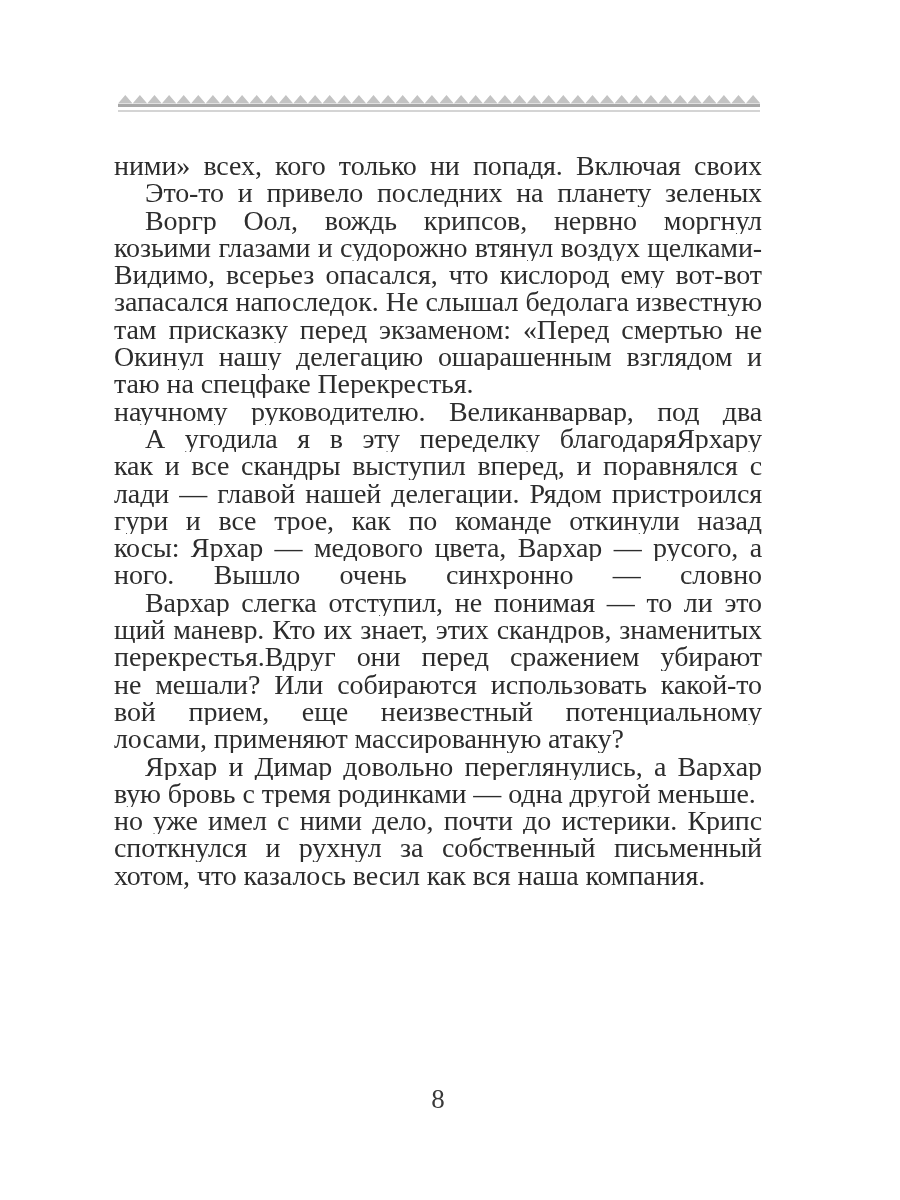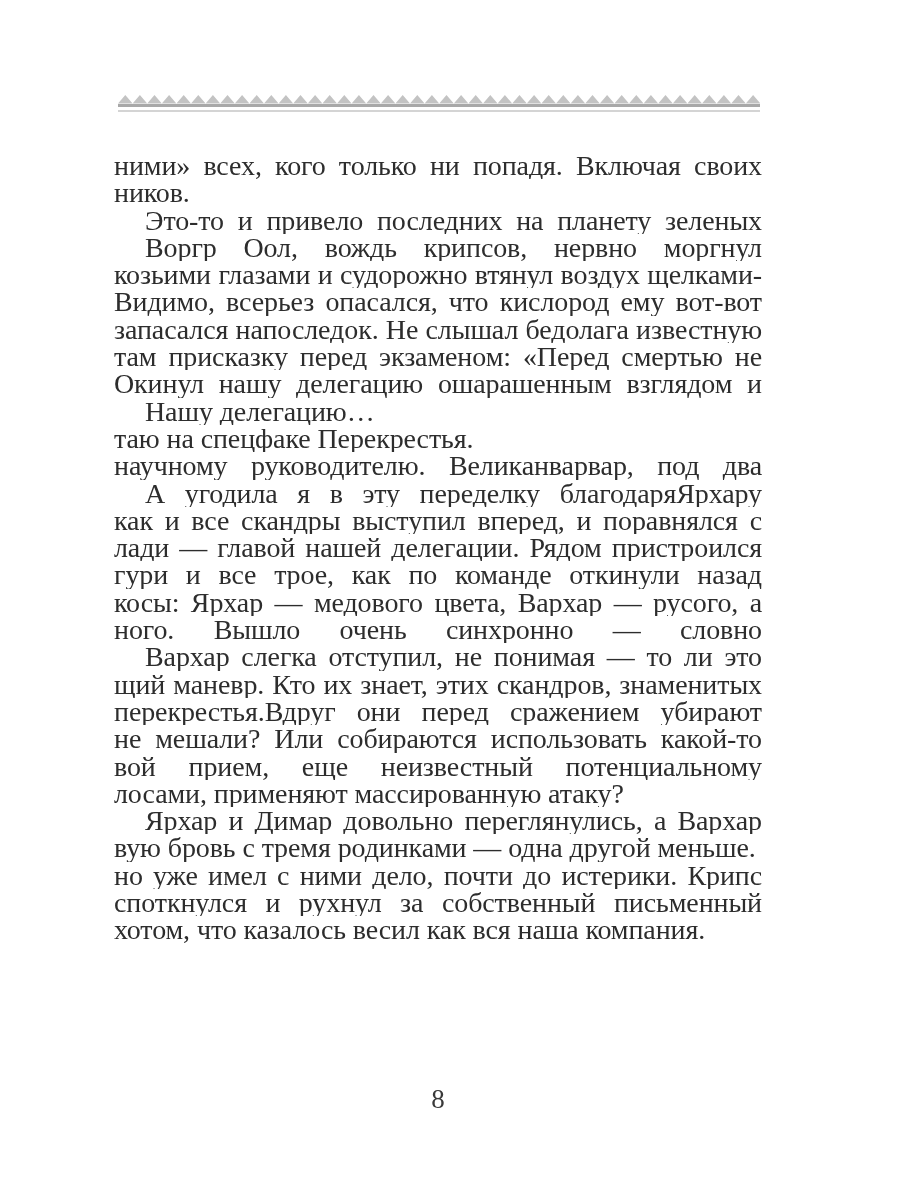--- a/index.html
+++ b/index.html
@@ -79,29 +79,27 @@
   <div class="ornament">
     <svg id="zigzag-svg" width="642" height="9" viewBox="0 0 642 9" aria-hidden="true">
         <polygon points="0,8.5 7.3,0 14.6,8.5 21.9,0 29.2,8.5 36.5,0 43.8,8.5 51.1,0 58.4,8.5 65.7,0 73.0,8.5 80.3,0 87.6,8.5 94.9,0 102.2,8.5 109.5,0 116.8,8.5 124.1,0 131.4,8.5 138.7,0 146.0,8.5 153.3,0 160.6,8.5 167.9,0 175.2,8.5 182.5,0 189.8,8.5 197.1,0 204.4,8.5 211.7,0 219.0,8.5 226.3,0 233.6,8.5 240.9,0 248.2,8.5 255.5,0 262.8,8.5 270.1,0 277.4,8.5 284.7,0 292.0,8.5 299.3,0 306.6,8.5 313.9,0 321.2,8.5 328.5,0 335.8,8.5 343.1,0 350.4,8.5 357.7,0 365.0,8.5 372.3,0 379.6,8.5 386.9,0 394.2,8.5 401.5,0 408.8,8.5 416.1,0 423.4,8.5 430.7,0 438.0,8.5 445.3,0 452.6,8.5 459.9,0 467.2,8.5 474.5,0 481.8,8.5 489.1,0 496.4,8.5 503.7,0 511.0,8.5 518.3,0 525.6,8.5 532.9,0 540.2,8.5 547.5,0 554.8,8.5 562.1,0 569.4,8.5 576.7,0 584.0,8.5 591.3,0 598.6,8.5 605.9,0 613.2,8.5 620.5,0 627.8,8.5 635.1,0 642.4,8.5" fill="#c3c3c3"></polygon>
       </svg>
     <div class="rule-thick"></div>
     <div class="rule-thin"></div>
   </div>
 
   <div class="text-block" id="text-block">
       <div class="line">ними» всех, кого только ни попадя. Включая своих бравых защит-</div>
-      <div class="line para-end">ников.</div>
       <div class="line para-end indent">Это-то и привело последних на планету зеленых великанов.</div>
       <div class="line indent">Воргр Оол, вождь крипсов, нервно моргнул фасетчатыми стре-</div>
       <div class="line">козьими глазами и судорожно втянул воздух щелками-ноздрями.</div>
       <div class="line">Видимо, всерьез опасался, что кислород ему вот-вот перекроют и</div>
       <div class="line">запасался напоследок. Не слышал бедолага известную всем студен-</div>
       <div class="line">там присказку перед экзаменом: «Перед смертью не надышишься».</div>
       <div class="line">Окинул нашу делегацию ошарашенным взглядом и быстро сглот-</div>
-      <div class="line para-end indent">Нашу делегацию…</div>
       <div class="line para-end">таю на спецфаке Перекрестья.</div>
       <div class="line">научному руководителю. Великанварвар, под два метра ростом,</div>
       <div class="line indent">А угодила я в эту переделку благодаряЯрхару Меллази — своему</div>
       <div class="line">как и все скандры выступил вперед, и поравнялся с Вархаром Изи-</div>
       <div class="line">лади — главой нашей делегации. Рядом пристроился Димар Маст-</div>
       <div class="line">гури и все трое, как по команде откинули назад густые длинные</div>
       <div class="line">косы: Ярхар — медового цвета, Вархар — русого, а Перед — чер-</div>
       <div class="line para-end">ного. Вышло очень синхронно — словно тренировались.</div>
       <div class="line indent">Вархар слегка отступил, не понимая — то ли это жест привет-</div>
       <div class="line">щий маневр. Кто их знает, этих скандров, знаменитых варваров</div>

